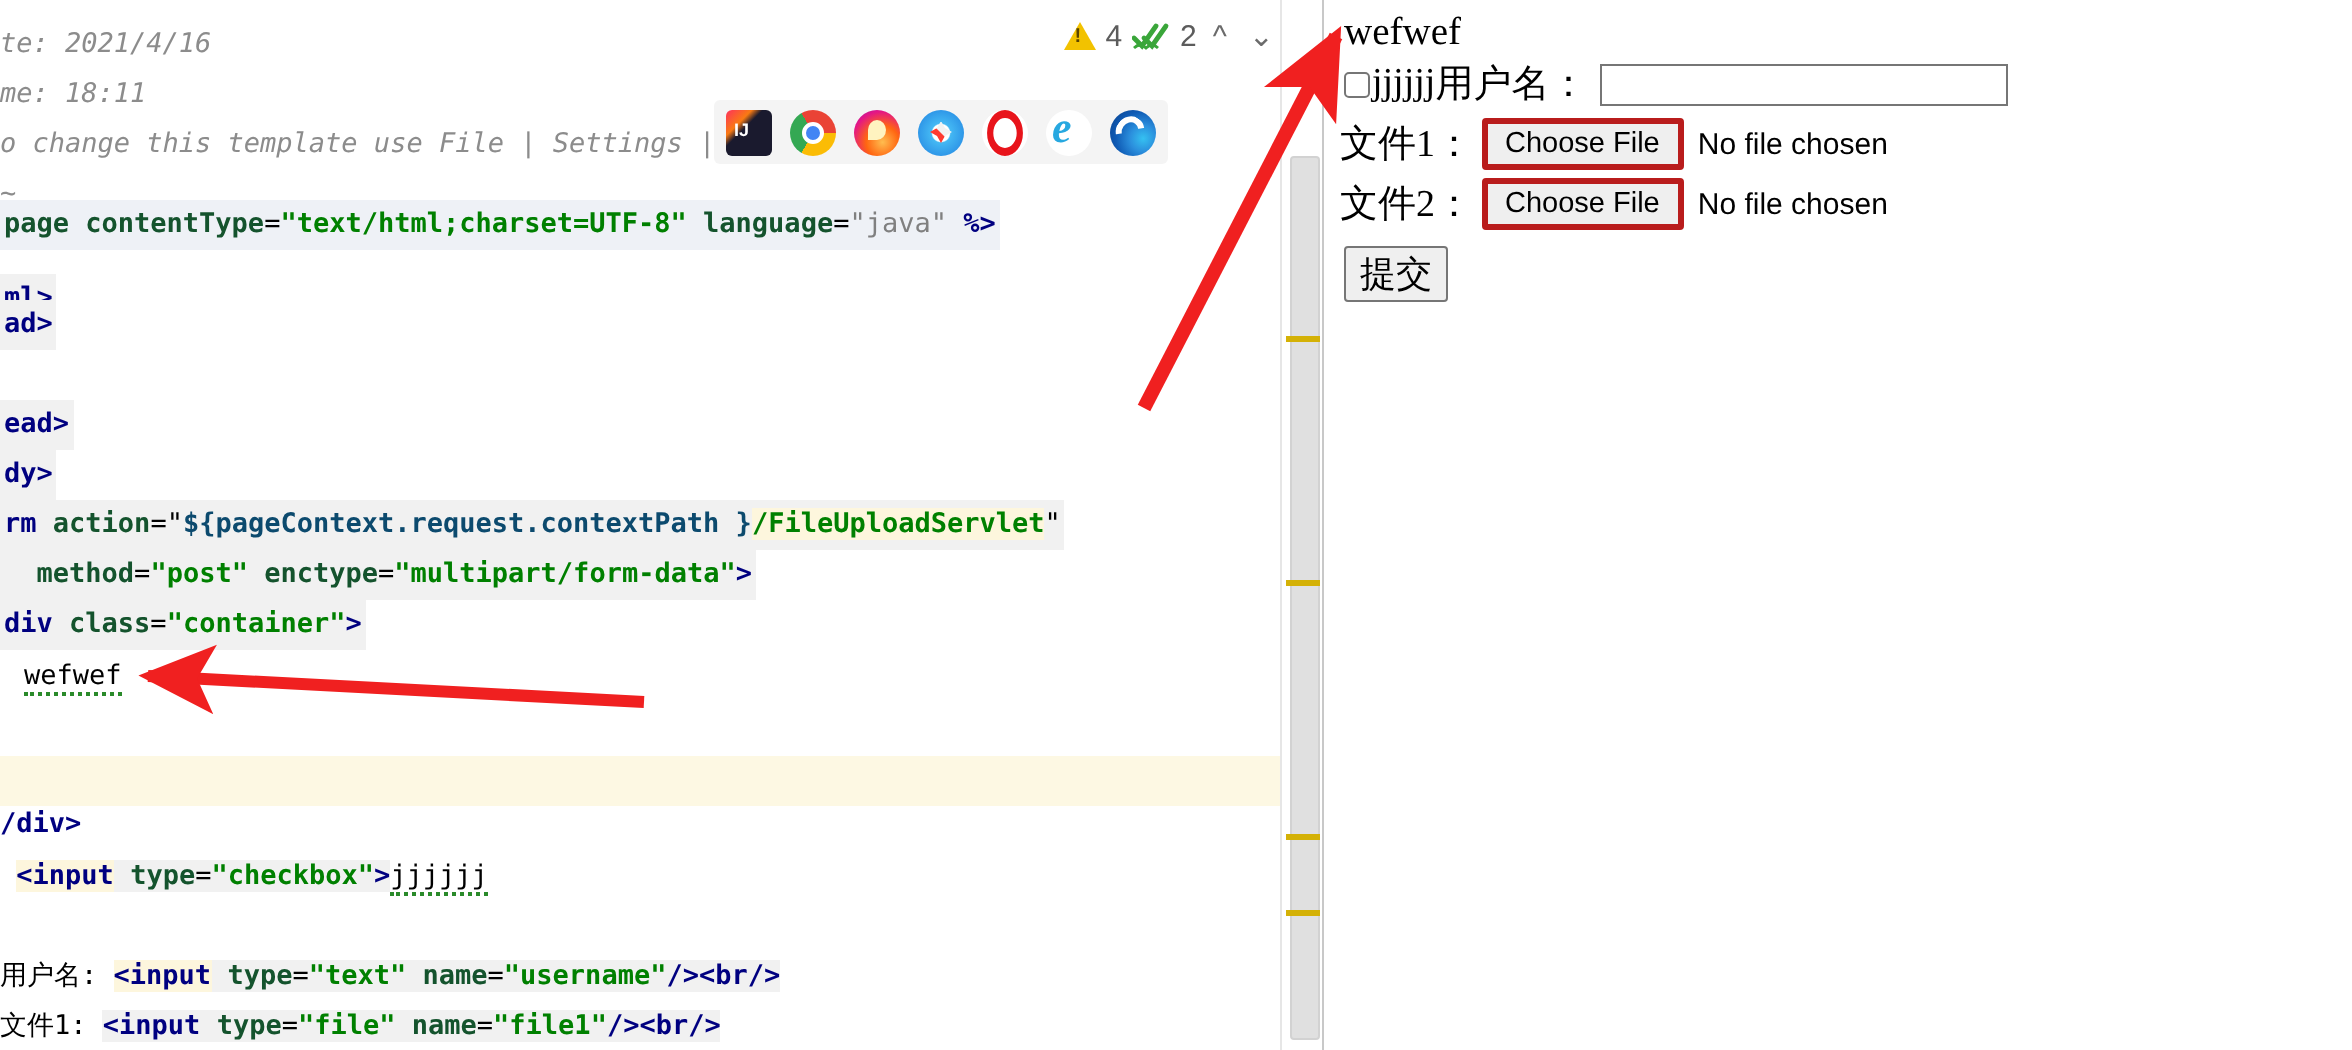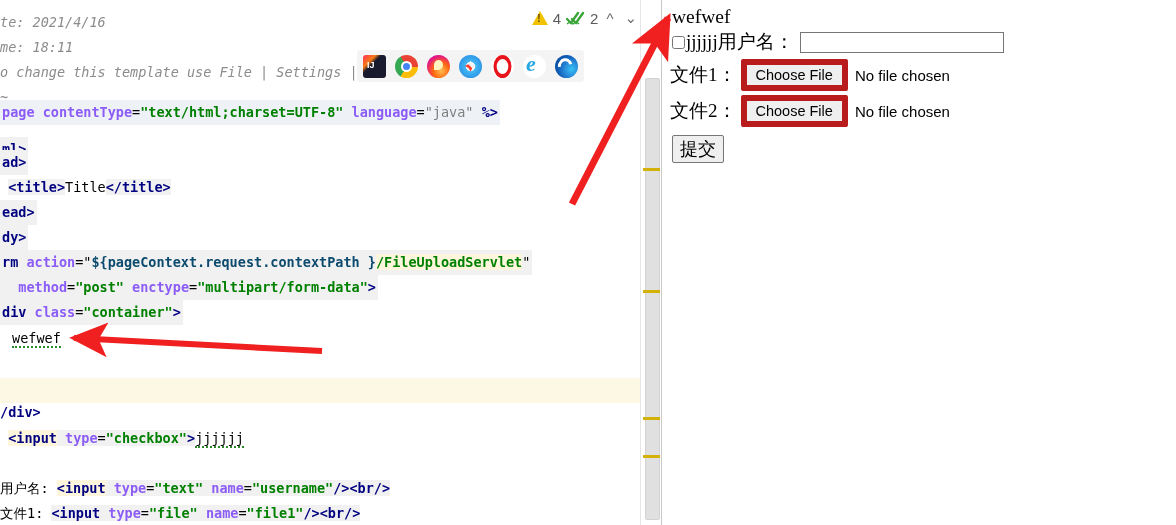--- a/index.html
+++ b/index.html
@@ -20,21 +20,21 @@
     position:absolute;left:0;top:0;width:640px;height:525px;
     font-family:"DejaVu Sans Mono","Liberation Mono",monospace;
     font-size:13.5px;
     line-height:25px;
   }
   .ln{position:absolute;left:0;white-space:pre;height:25px;line-height:25px;}
 
   
   .cmt{color:#8c8c8c;font-style:italic;}
   .tag{color:#000080;font-weight:bold;}
-  .attr{color:#8b5cf6;font-weight:bold;}
+  .attr{color:#14532d;font-weight:bold;}
   .str{color:#008000;font-weight:bold;}
   .plain{color:#000000;}
   .el{color:#0c4a6e;font-weight:bold;}
   .java{color:#808080;}
   .txt{color:#000000;}
 
   
   .bg-jsp{background:#eef1f6;}
   .bg-soft{background:#f1f1f1;}
   .bg-yellowtok{background:#fdf6dd;}
@@ -145,21 +145,21 @@
   #jjj{ text-decoration:none; border-bottom:0; color:#000; font-size:19px;}
   .label{font-size:19px;white-space:nowrap;}
   #username-input{
     width:204px;height:21px;margin-left:6px;
     border:1px solid #767676;background:#fff;
     font-family:"Liberation Serif",serif;font-size:14px;
     box-sizing:border-box;
   }
   .filebtn{
     font-family:"Liberation Sans",sans-serif;font-size:14.5px;
-    background:#efefef;border:6px solid #b91c1c;border-radius:2px;
+    background:#efefef;border:3px solid #b91c1c;border-radius:2px;
     padding:2px 9px;margin-left:4px;color:#000;cursor:default;
   }
   .nofile{font-family:"Liberation Sans",sans-serif;font-size:15px;margin-left:7px;color:#000;}
   #submit-btn{
     font-family:"Liberation Serif",serif;font-size:18px;
     background:#efefef;border:1px solid #767676;border-radius:2px;
     padding:1px 7px;margin-top:4px;margin-left:2px;color:#000;cursor:default;
   }
 
   
@@ -182,21 +182,20 @@
     <div class="ln cmt" style="top:60px;left:0px">o change this template use File | Settings | F</div>
 
     <div class="ln cmt" style="top:85px;left:0px">~</div>
 
     <div class="ln bg-jsp" style="top:100px;left:0px;padding:0 2px"><span class="attr">page</span><span class="plain"> </span><span class="attr">contentType</span><span class="plain">=</span><span class="str">"text/html;charset=UTF-8"</span><span class="plain"> </span><span class="attr">language</span><span class="plain">=</span><span class="java">"java"</span><span class="plain"> </span><span class="tag">%&gt;</span></div>
 
     <div class="ln tag bg-soft" style="top:137px;left:0px;padding:0 2px">ml&gt;</div>
 
     <div class="ln tag bg-soft" style="top:150px;left:0px;padding:0 2px">ad&gt;</div>
 
-    <div class="ln" style="top:175px;left:0px"><span class="plain"> </span><span class="tag bg-soft">&lt;title&gt;</span><span class="txt">Title</span><span class="tag bg-soft">&lt;/title&gt;</span></div>
 
     <div class="ln tag bg-soft" style="top:200px;left:0px;padding:0 2px">ead&gt;</div>
 
     <div class="ln tag bg-soft" style="top:225px;left:0px;padding:0 2px">dy&gt;</div>
 
     <div class="ln bg-soft" style="top:250px;left:0px;padding:0 2px"><span class="tag">rm</span><span class="plain"> </span><span class="attr">action</span><span class="plain">="</span><span class="el">${pageContext.request.contextPath }</span><span class="str bg-yellowtok">/FileUploadServlet</span><span class="plain">"</span></div>
 
     <div class="ln bg-soft" style="top:275px;left:0px;padding:0 2px"><span class="plain">  </span><span class="attr">method</span><span class="plain">=</span><span class="str">"post"</span><span class="plain"> </span><span class="attr">enctype</span><span class="plain">=</span><span class="str">"multipart/form-data"</span><span class="tag">&gt;</span></div>
 
     <div class="ln bg-soft" style="top:300px;left:0px;padding:0 2px"><span class="tag">div</span><span class="plain"> </span><span class="attr">class</span><span class="plain">=</span><span class="str">"container"</span><span class="tag">&gt;</span></div>

